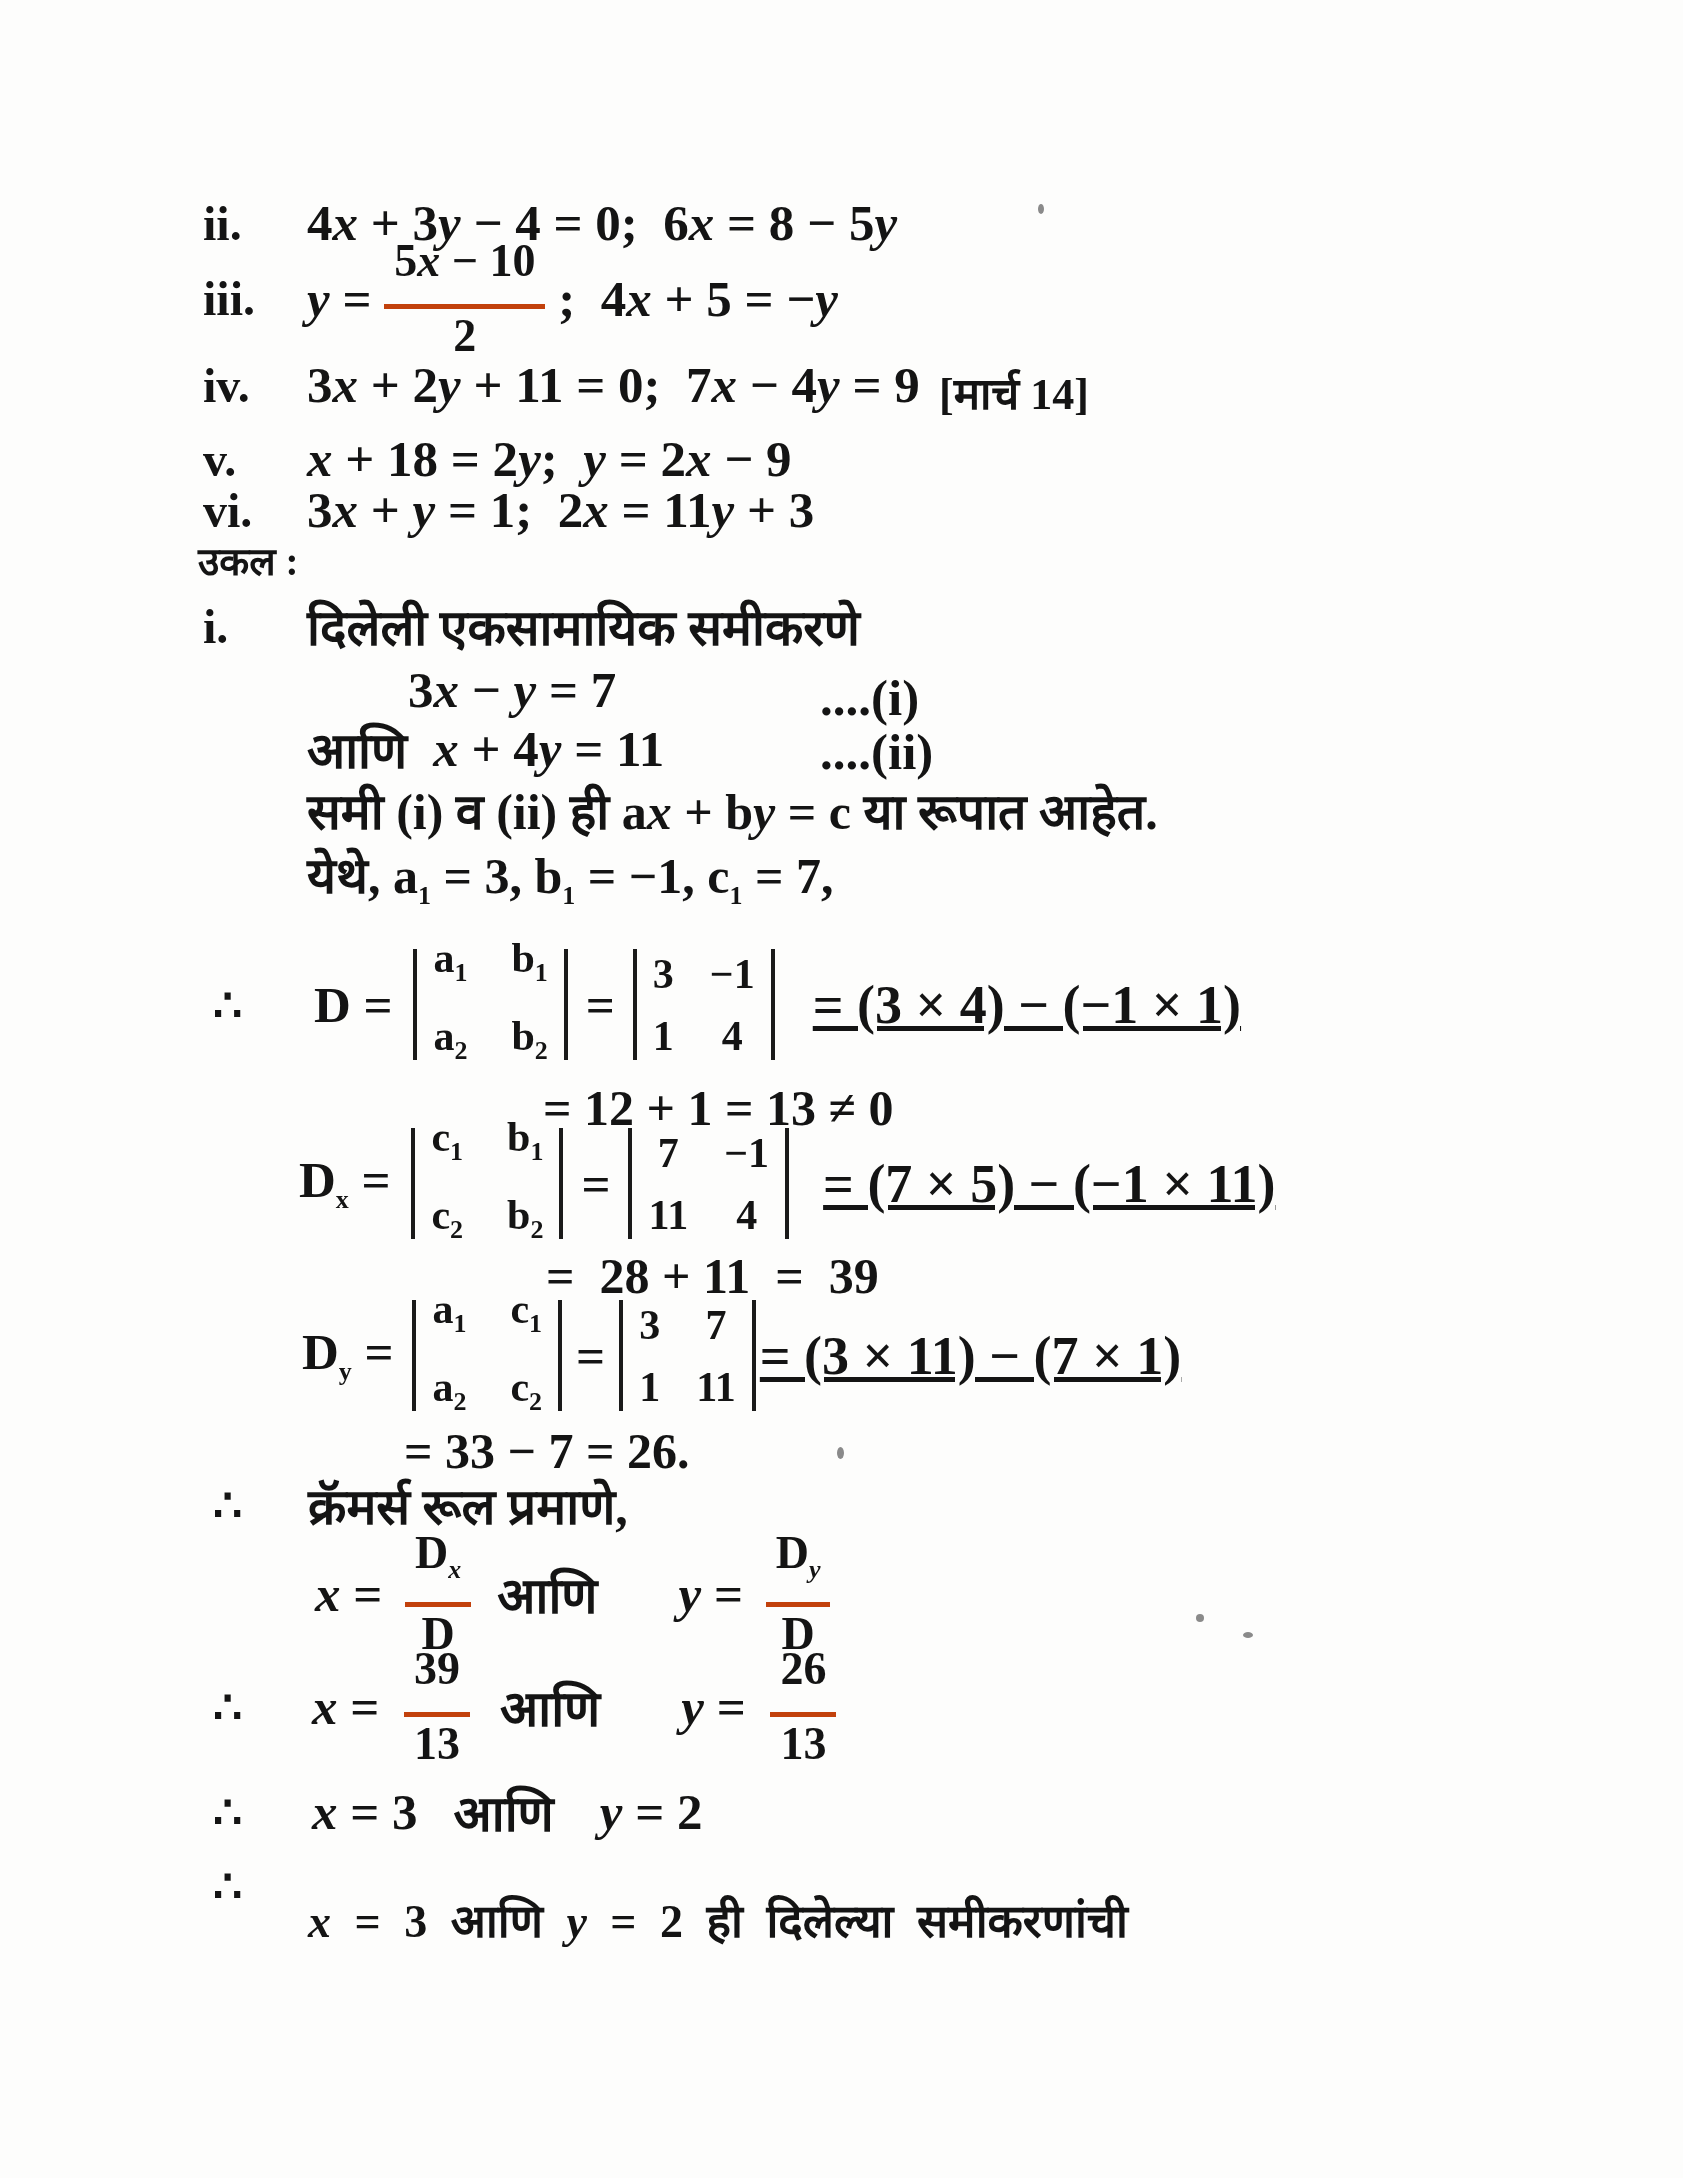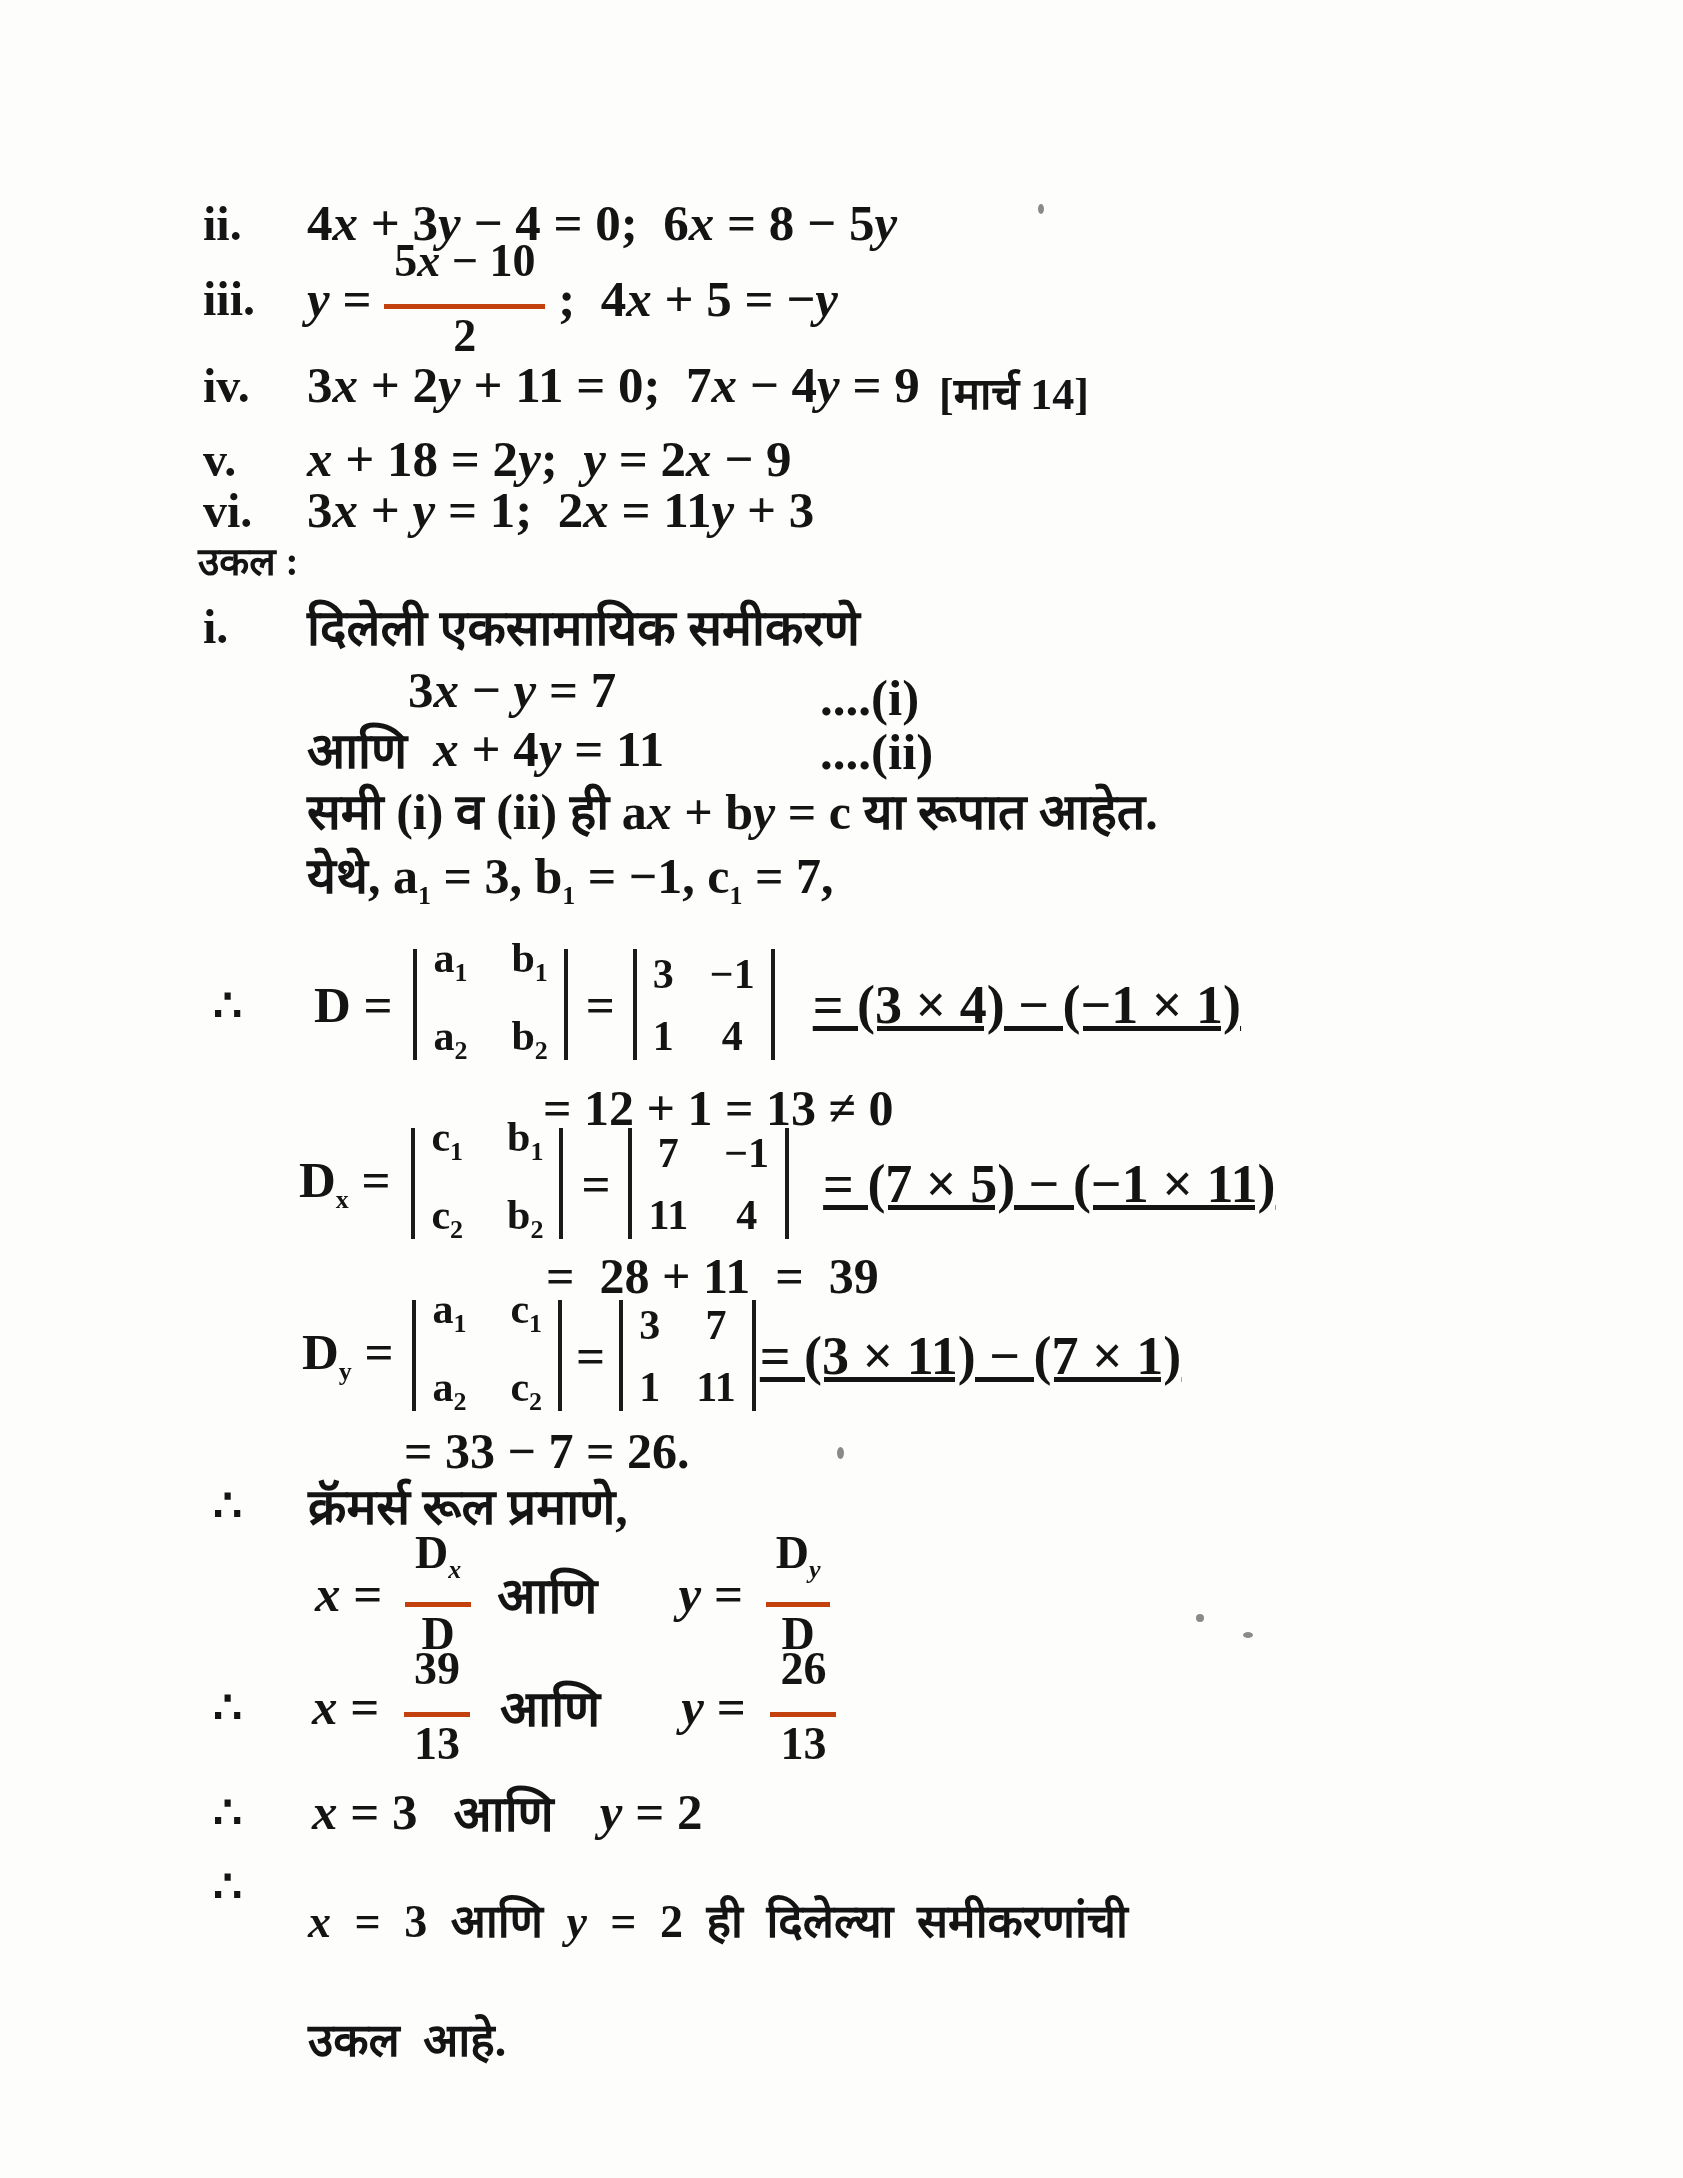--- a/index.html
+++ b/index.html
@@ -220,21 +220,20 @@
     <span class="tf">∴</span>
     <span class="eq mx" style="margin-left:55px;"><i>x</i> = 3</span>
     <span class="dev" style="margin-left:36px;">आणि</span>
     <span class="eq mx" style="margin-left:46px;"><i>y</i> = 2</span>
   </div>
 
   <div class="row" style="left:213px; top:1847px; align-items:flex-start;">
     <span class="tf" style="margin-top:12px;">∴</span>
     <span style="margin-left:51px; display:inline-block; width:1267px;">
       <span class="dev concl mx" style="display:block;"><i>x</i> = 3 आणि <i>y</i> = 2 ही दिलेल्या समीकरणांची</span>
-      <span class="dev concl" style="display:block; margin-top:6px;">उकल आहे.</span>
     </span>
   </div>
 
   <div class="artifact" style="left:1038px; top:204px; width:6px; height:10px;"></div>
   <div class="artifact" style="left:837px; top:1447px; width:7px; height:12px;"></div>
   <div class="artifact" style="left:1196px; top:1614px; width:8px; height:8px;"></div>
   <div class="artifact" style="left:1243px; top:1632px; width:10px; height:6px;"></div>
 
 </div>
 

